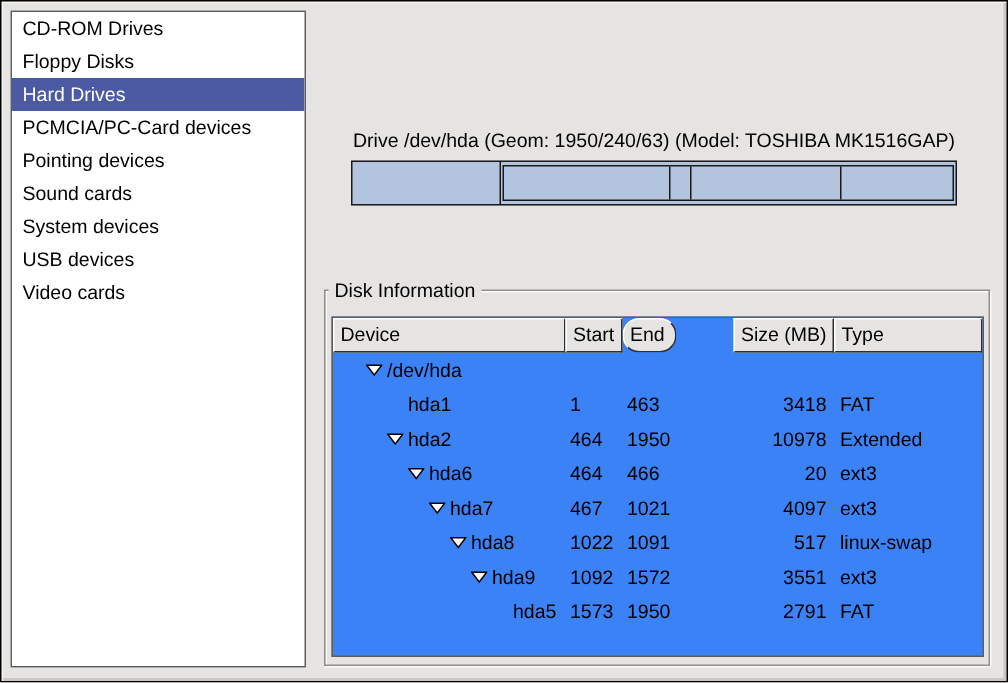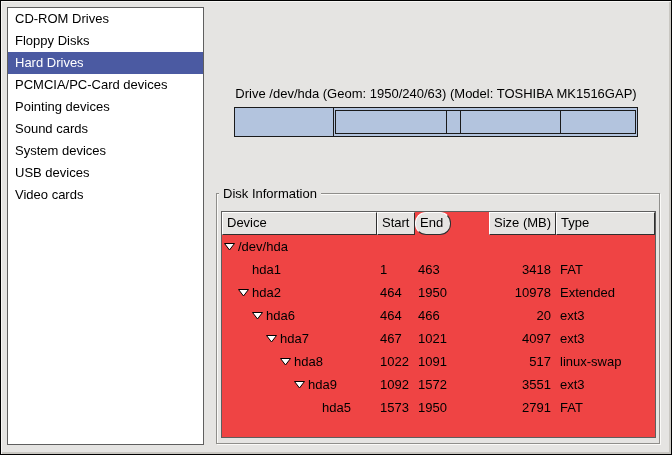--- a/index.html
+++ b/index.html
@@ -84,21 +84,21 @@
     z-index: 2;
     white-space: nowrap;
     text-align: right;
   }
 
   
   .disk-table {
     position: absolute;
     left: 220px; top: 210px;
     width: 435px; height: 227px;
-    background: #ef4444;
+    background: #3b82f6;
     border: 1px solid #5e5e5e;
     overflow: hidden;
   }
   .thead { display: flex; height: 23px; }
   .th {
     background: var(--bg, #e5e4e2);
     border-top: 1px solid #ffffff;
     border-left: 1px solid #ffffff;
     border-right: 1px solid #2f2f2f;
     border-bottom: 1px solid #2f2f2f;
@@ -107,21 +107,21 @@
     white-space: nowrap;
     overflow: hidden;
     cursor: default;
   }
   .col0 { width: 155px; }
   .col1 { width: 38px; }
   .col2 { width: 36px; border-radius: 11px; }
   .col3 { width: 67px; margin-left: 38px; }
   .col4 { flex: 1; }
   .tr { display: flex; height: 23px; line-height: 23px; cursor: default; }
-  .td { white-space: nowrap; overflow: hidden; }
+  .td { white-space: nowrap; overflow: hidden; padding-left: 20px; }
   .td.col1, .td.col2 { padding-left: 3px; }
   .td.num { text-align: right; padding-right: 5px; }
   .td.col4 { padding-left: 4px; }
   .dev { display: flex; align-items: center; }
   .indent { display: inline-block; flex: none; height: 1px; }
   .expander { width: 14px; flex: none; display: inline-flex; align-items: center; }
   .expander svg { display: block; }
 </style>
 </head>
 <body>

